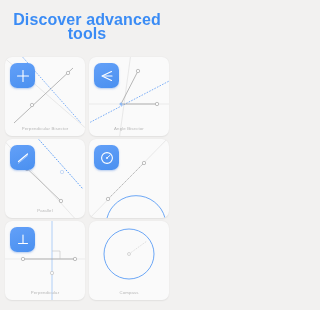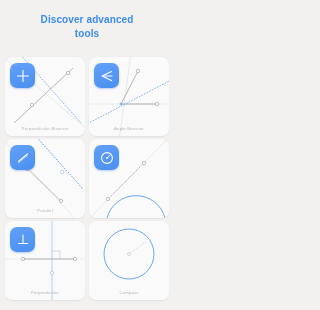--- a/index.html
+++ b/index.html
@@ -14,21 +14,21 @@
     position: relative;
   }
 
   
   .header {
     padding-top: 13px;
     text-align: center;
   }
   .header-title {
     color: #3b8cf5;
-    font-size: 10px;
+    font-size: 16px;
     font-weight: 700;
     line-height: 13.5px;
     letter-spacing: 0.1px;
     white-space: pre-line;
   }
 
   
   .grid {
     position: absolute;
     top: 57px;

